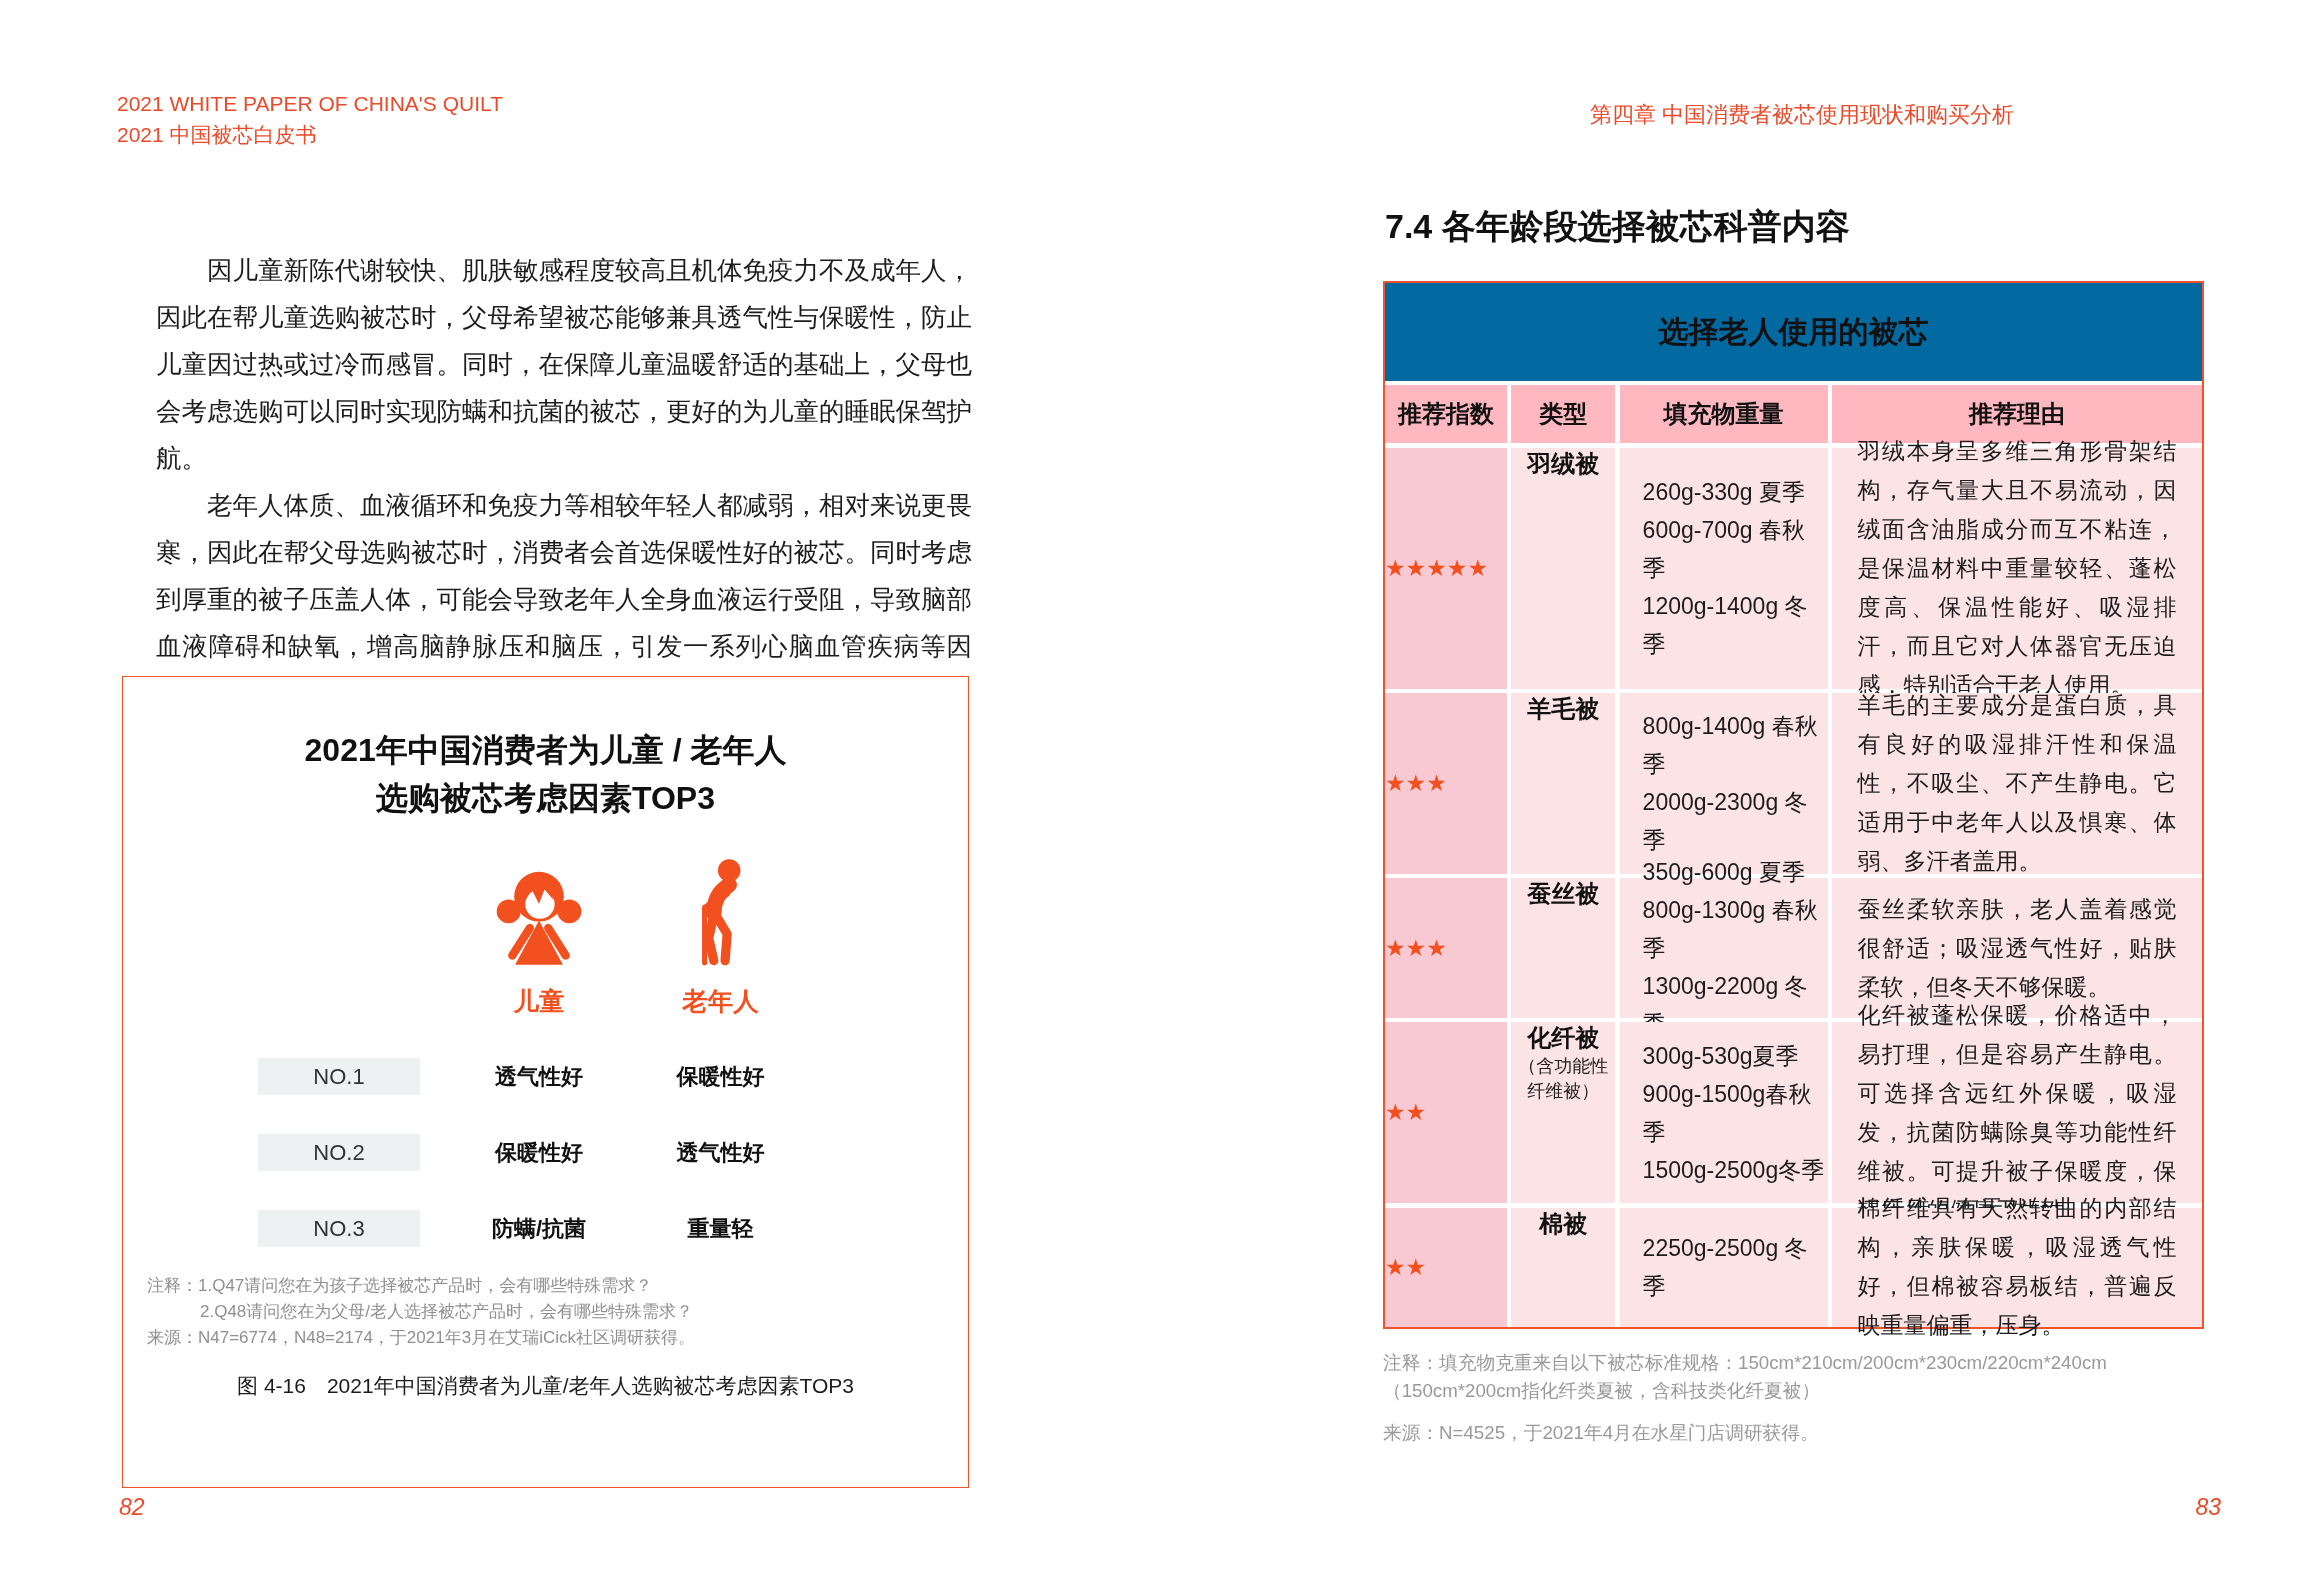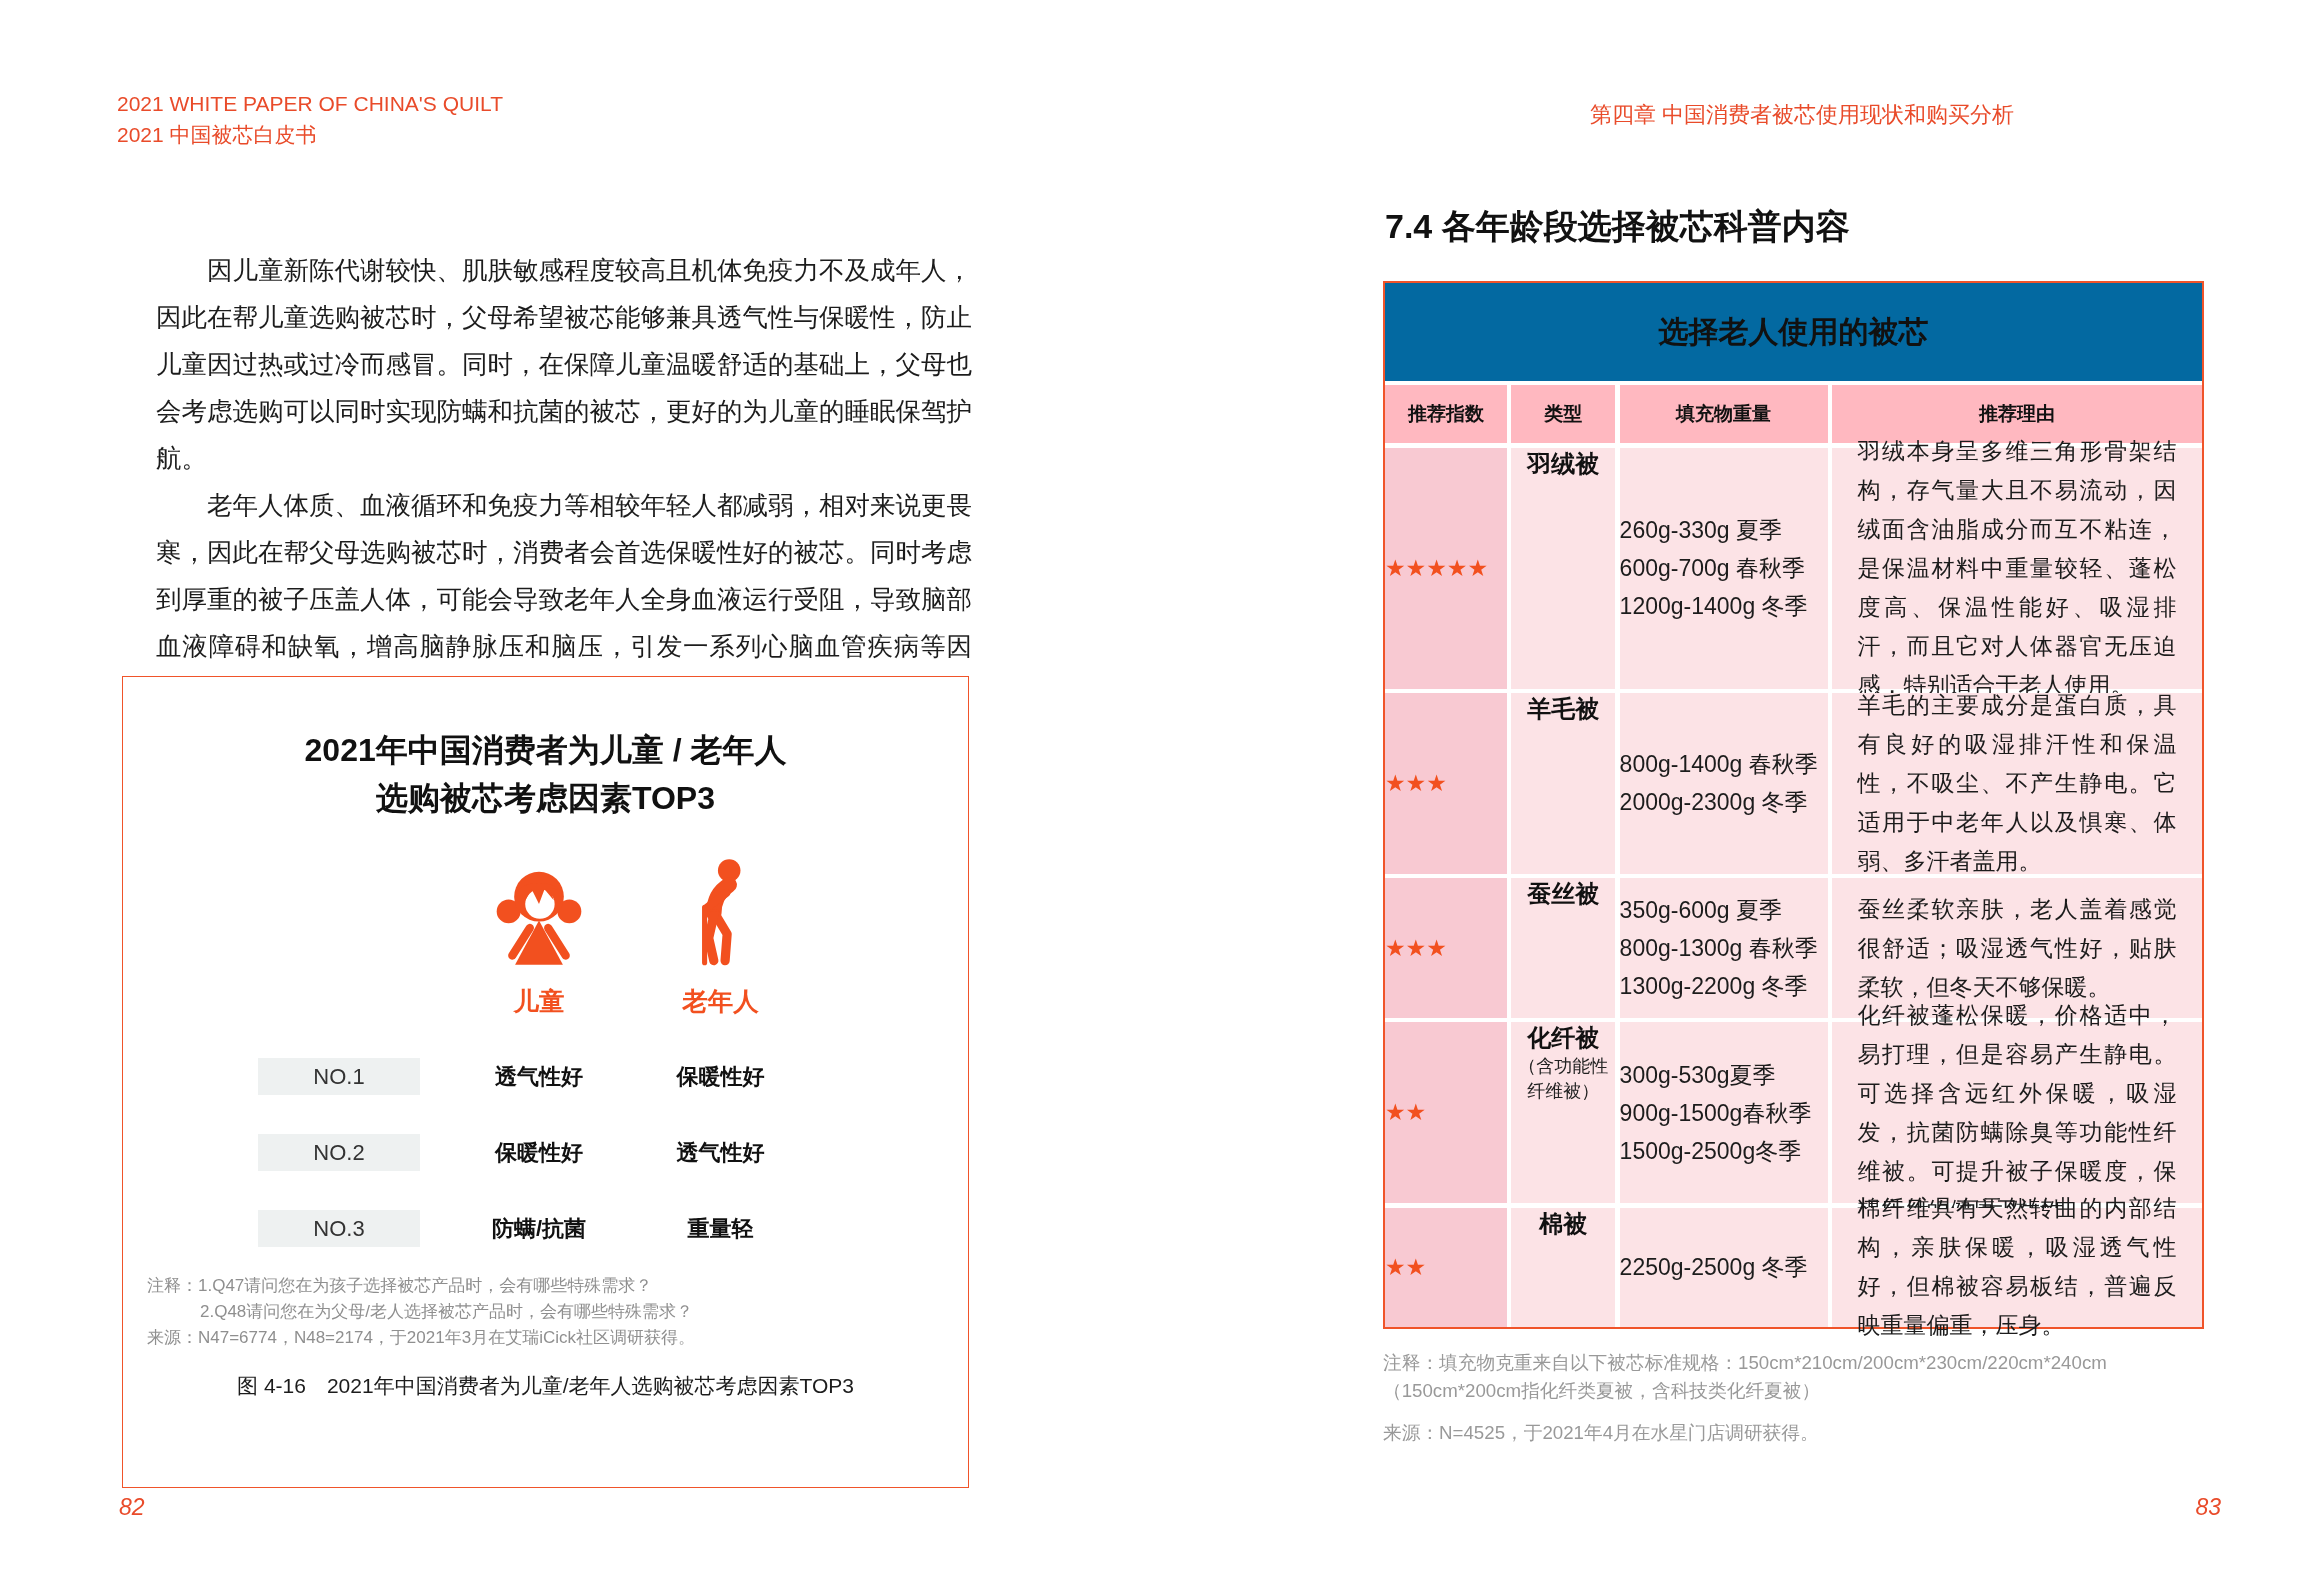--- a/index.html
+++ b/index.html
@@ -45,27 +45,27 @@
 
   
   .section-title { left:1385px; top:204px; font-size:34px; font-weight:bold; color:#111; }
 
   .quilt-table { left:1383px; top:281px; width:821px; border:2.6px solid #f0542a; background:#fff;
                  display:grid; grid-template-columns:122px 104px 208px 1fr;
                  grid-template-rows:98px 58px 241px 181px 140px 181px 119px; gap:4.3px; }
   .t-title { grid-column:1 / 5; background:#0369a1; display:flex; align-items:center; justify-content:center;
              font-size:30px; font-weight:bold; color:#111; }
   .t-head { background:#ffb8c0; display:flex; align-items:center; justify-content:center;
-            font-size:19px; font-weight:bold; color:#111; }
+            font-size:24px; font-weight:bold; color:#111; }
   .cell { display:flex; align-items:center; justify-content:flex-start; }
   .cell-stars { background:#f8c9d2; color:#f2501f; font-size:23px; letter-spacing:0; }
   .cell-type { background:#fce3e6; flex-direction:column; text-align:center; padding:0 3.4px; }
   .type-main { font-size:24px; font-weight:bold; color:#111; }
   .type-sub { font-size:18px; line-height:25px; color:#222; }
-  .cell-weight { background:#fce3e6; }
+  .cell-weight { background:#fce3e6;padding-left:23px; }
   .wlines { text-align:left; font-size:23px; line-height:38px; color:#1c1c1c; }
   .cell-reason { background:#fce3e6; padding:0 25.5px; }
   .cell-reason p { font-size:23px; line-height:39px; text-align:justify; color:#1c1c1c; }
 
   .right-notes { left:1383px; top:1349px; width:830px; font-size:18.7px; line-height:28px; color:#999; }
   .right-notes .note2 { margin-top:13.6px; }
 
   svg .o { fill:#f2501f; }
   svg .s { stroke:#f2501f; fill:none; }
 </style>

